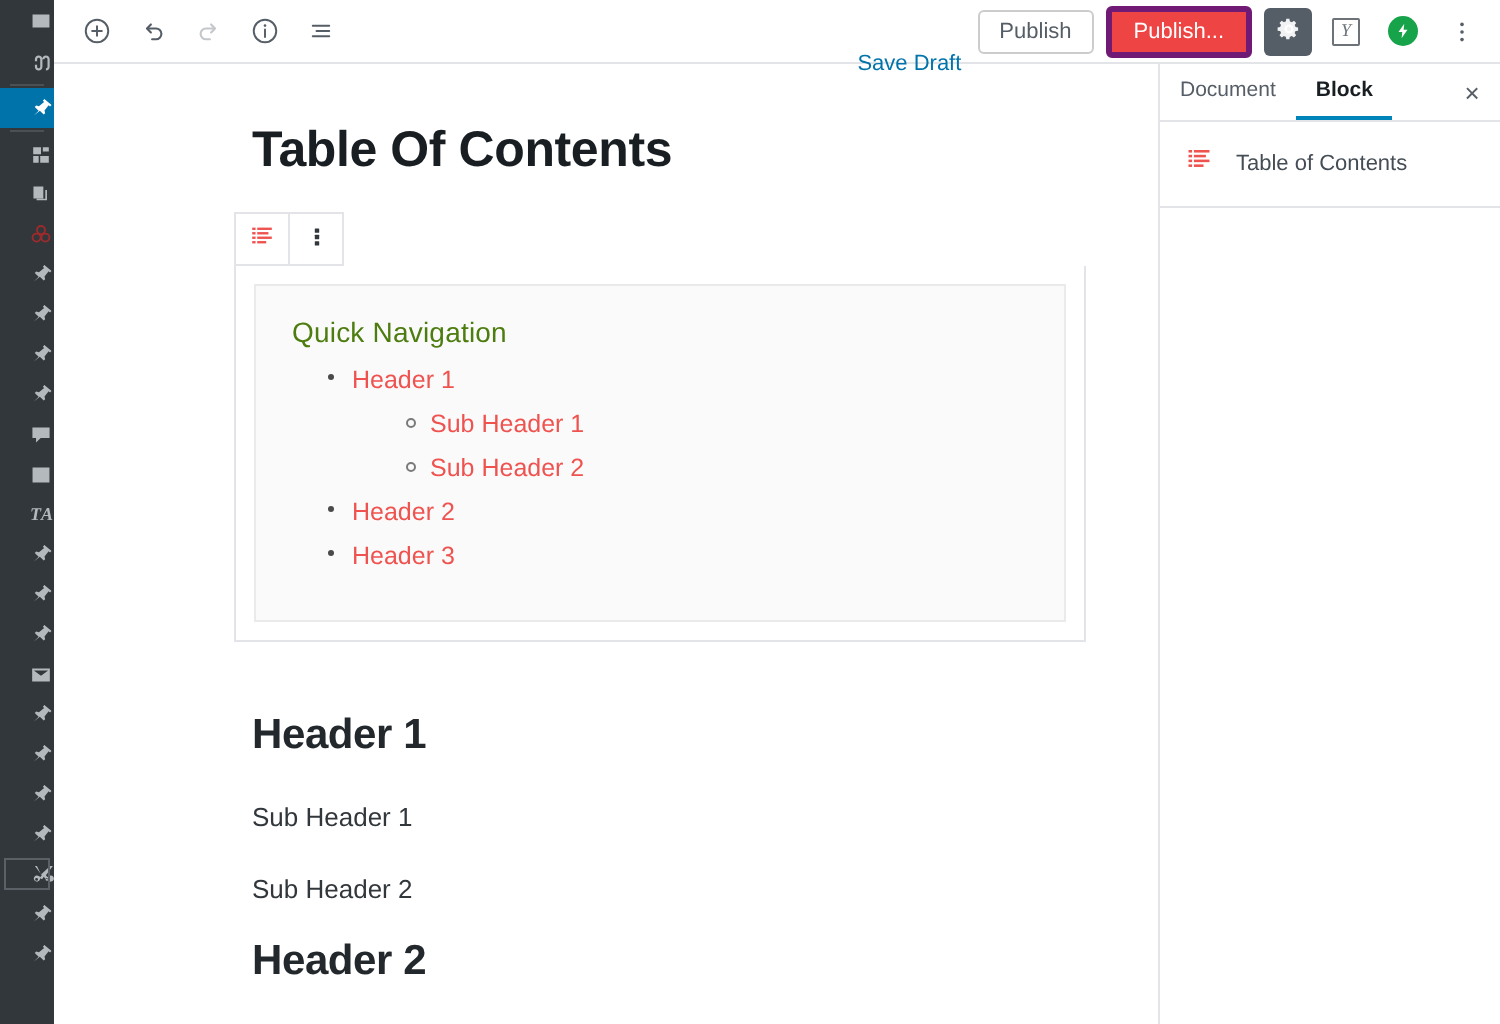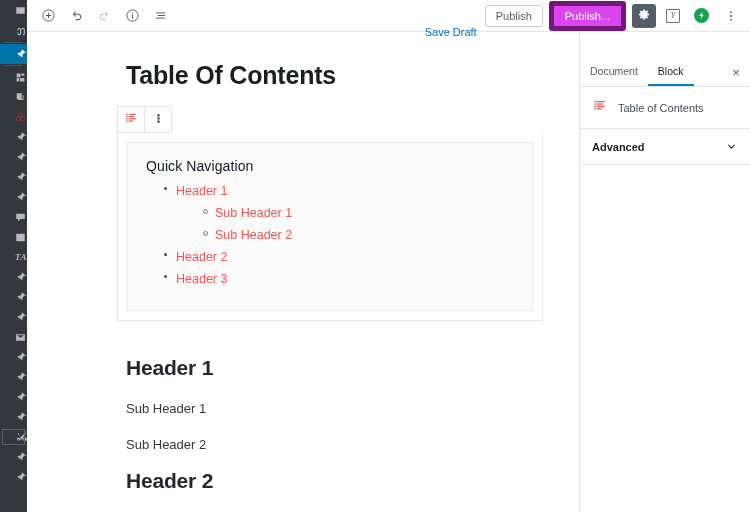--- a/index.html
+++ b/index.html
@@ -66,21 +66,21 @@
     font-family: "Liberation Sans", sans-serif;
     padding: 4px 2px;
     margin-top: 32px;
   }
   .btn-preview {
     background: #ffffff; border: 1px solid #cccccc; border-radius: 3px;
     color: #555d66; font-size: 11px; padding: 4px 10px; cursor: pointer;
     font-family: "Liberation Sans", sans-serif;
   }
   .btn-publish {
-    background: #d946ef; border: 5px solid #701a75; border-radius: 3px;
+    background: #ef4444; border: 3px solid #701a75; border-radius: 3px;
     color: #ffffff; font-size: 11px; padding: 4px 11px; cursor: pointer;
     font-family: "Liberation Sans", sans-serif;
   }
   .gear-btn {
     width: 24px; height: 24px; border-radius: 3px;
     background: #555d66; color: #ffffff;
     display: flex; align-items: center; justify-content: center;
     border: none; cursor: pointer;
   }
   .yoast-btn {
@@ -143,21 +143,21 @@
     border-top: none;
     padding: 9px;
     background: #ffffff;
   }
   .toc-box {
     border: 1px solid #eaeaea;
     background: #fafafa;
     padding: 15px 18px 19px 18px;
   }
   .toc-heading {
-    font-size: 14px; color: #0f172a; font-weight: normal;
+    font-size: 14px; color: #4d7c0f; font-weight: normal;
     margin-bottom: 7px; letter-spacing: .1px;
   }
   .toc-list { list-style: none; padding-left: 17px; }
   .toc-list li { position: relative; padding-left: 13px; margin: 4px 0; }
   .toc-list > li::before {
     content: ""; position: absolute; left: 1px; top: 6px;
     width: 3px; height: 3px; border-radius: 50%; background: #4a4a4a;
   }
   .toc-sub { list-style: none; padding-left: 26px; margin-top: 4px; }
   .toc-sub li { position: relative; padding-left: 13px; margin: 4px 0; }
@@ -184,30 +184,29 @@
   
   .sidebar {
     width: 170px; flex: 0 0 170px;
     background: #ffffff;
     display: flex; flex-direction: column;
   }
   .sb-tabs {
     height: 29px; display: flex; align-items: stretch;
     border-bottom: 1px solid #e2e4e7;
     position: relative;
-    margin-top: 26px;
   }
   .sb-tab {
     padding: 0 10px; display: flex; align-items: center;
     font-size: 10.5px; color: #555d66; background: none; border: none;
     cursor: pointer; border-bottom: 2px solid transparent;
     font-family: "Liberation Sans", sans-serif;
   }
   .sb-tab.active {
-    color: #191e23; font-weight: normal;
+    color: #191e23; font-weight: bold;
     border-bottom-color: #0085ba;
   }
   .sb-close {
     margin-left: auto; width: 28px;
     display: flex; align-items: center; justify-content: center;
     background: none; border: none; cursor: pointer; color: #555d66;
     font-size: 13px; line-height: 1;
   }
   .sb-block-row {
     display: flex; align-items: center; gap: 11px;
@@ -510,25 +509,17 @@
                 <rect x="3" y="10.4" width="2.4" height="1.7"></rect>
                 <rect x="6.6" y="10.4" width="10.4" height="1.7"></rect>
                 <rect x="3" y="13.6" width="2.4" height="1.7"></rect>
                 <rect x="6.6" y="13.6" width="6.4" height="1.7"></rect>
               </g>
             </svg>
           </span>
           <span class="sb-block-label">Table of Contents</span>
         </div>
 
-        <div class="sb-panel">
-          <span class="sb-panel-title">Advanced</span>
-          <span class="sb-panel-chevron">
-            <svg width="13" height="13" viewBox="0 0 20 20" fill="none" stroke="currentColor" stroke-width="1.6" stroke-linecap="round" stroke-linejoin="round">
-              <path d="M5.5 8l4.5 4.5L14.5 8"></path>
-            </svg>
-          </span>
-        </div>
 
       </div>
     </div>
   </div>
 </div>
 
 </body></html>

